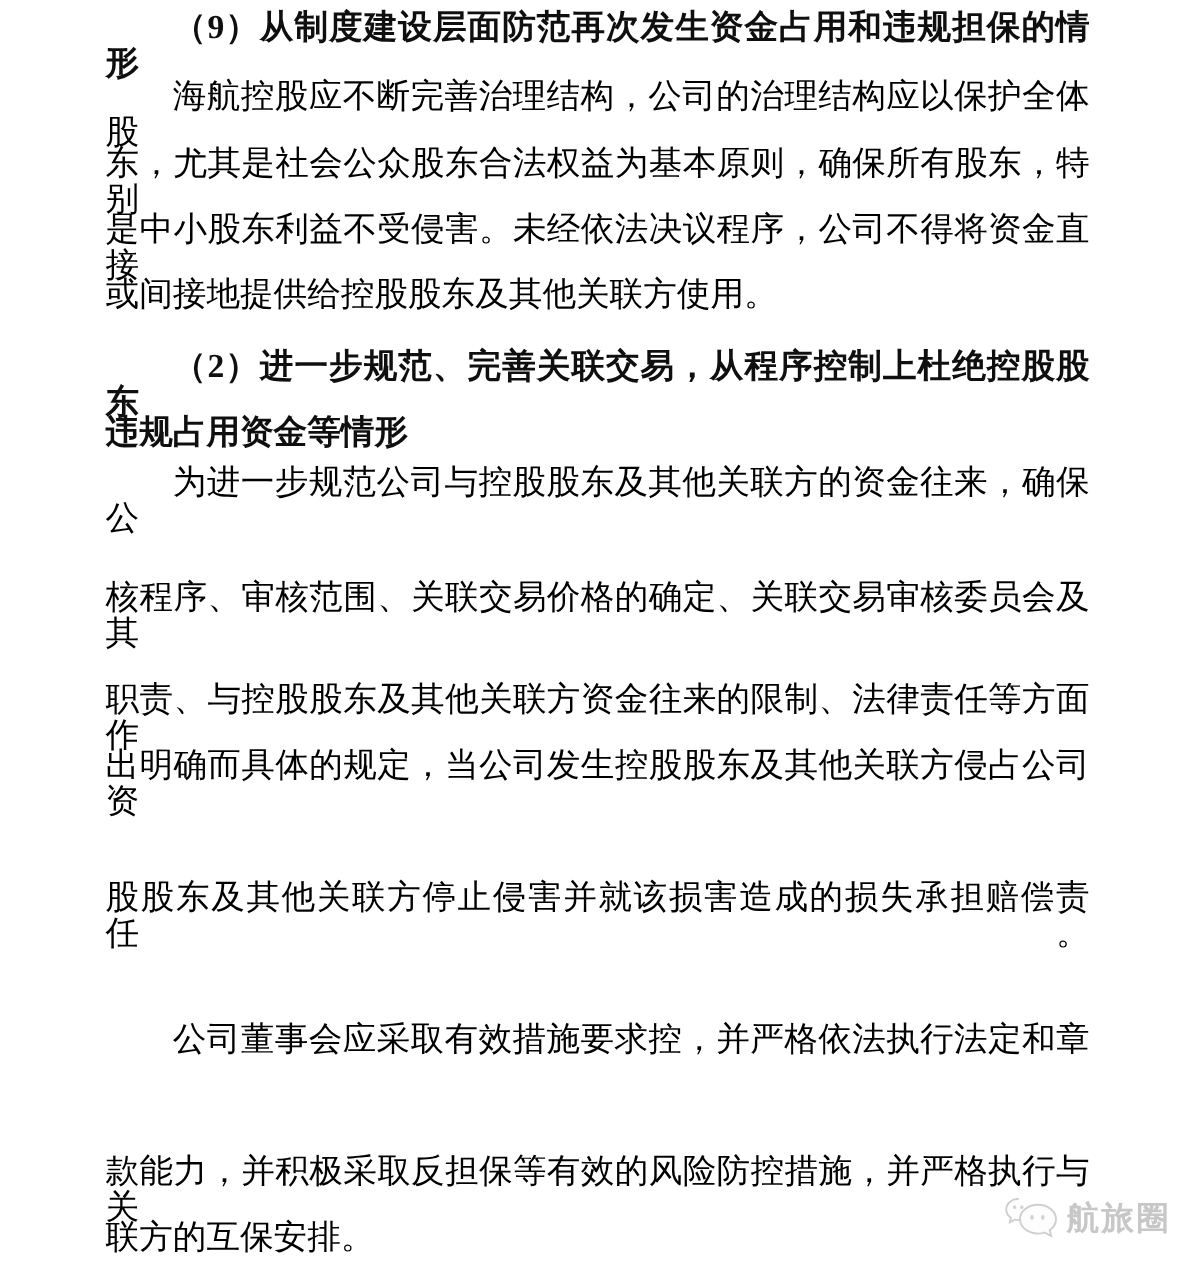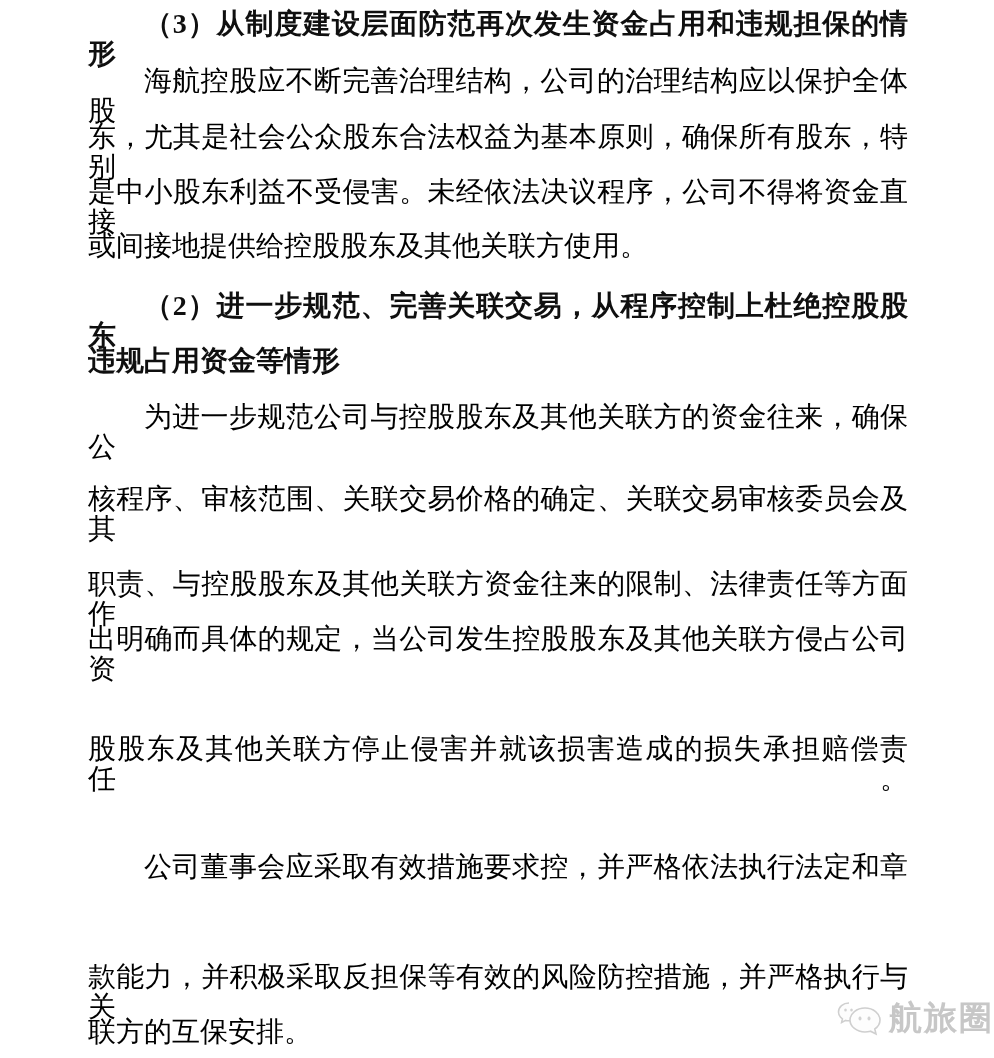--- a/index.html
+++ b/index.html
@@ -33,42 +33,42 @@
     text-justify: inter-character;
     word-break: break-all;
   }
   .watermark {
     position: absolute;
     left: 836px; top: 996px;
     display: flex;
     align-items: center;
     gap: 5px;
     color: #c7c7c7;
-    font-size: 33px;
+    font-size: 27px;
     font-weight: bold;
     letter-spacing: 2px;
     text-shadow: 1px 1px 0 #ffffff;
     user-select: none;
   }
   .watermark svg { display: block; }
 </style>
 </head>
 <body>
 
 <div class="page">
 
-  <div class="line heading indent justify" style="top:9px">（3）从制度建设层面防范再次发生资金占用和违规担保的情形</div>
+  <div class="line heading indent justify" style="top:9px">（9）从制度建设层面防范再次发生资金占用和违规担保的情形</div>
   <div class="line indent justify" style="top:66px">海航控股应不断完善治理结构，公司的治理结构应以保护全体股</div>
   <div class="line justify" style="top:122px">东，尤其是社会公众股东合法权益为基本原则，确保所有股东，特别</div>
   <div class="line justify" style="top:177px">是中小股东利益不受侵害。未经依法决议程序，公司不得将资金直接</div>
   <div class="line" style="top:231px">或间接地提供给控股股东及其他关联方使用。</div>
 
   <div class="line heading indent justify" style="top:291px">（2）进一步规范、完善关联交易，从程序控制上杜绝控股股东</div>
   <div class="line heading" style="top:346px">违规占用资金等情形</div>
-  <div class="line indent justify" style="top:402px">为进一步规范公司与控股股东及其他关联方的资金往来，确保公</div>
+  <div class="line indent justify" style="top:388px">为进一步规范公司与控股股东及其他关联方的资金往来，确保公</div>
   <div class="line justify" style="top:484px">核程序、审核范围、关联交易价格的确定、关联交易审核委员会及其</div>
   <div class="line justify" style="top:569px">职责、与控股股东及其他关联方资金往来的限制、法律责任等方面作</div>
   <div class="line justify" style="top:624px">出明确而具体的规定，当公司发生控股股东及其他关联方侵占公司资</div>
   <div class="line justify" style="top:734px">股股东及其他关联方停止侵害并就该损害造成的损失承担赔偿责任。</div>
 
   <div class="line indent justify" style="top:852px">公司董事会应采取有效措施要求控，并严格依法执行法定和章</div>
   <div class="line justify" style="top:962px">款能力，并积极采取反担保等有效的风险防控措施，并严格执行与关</div>
   <div class="line" style="top:1017px">联方的互保安排。</div>
 
   <div class="watermark">

